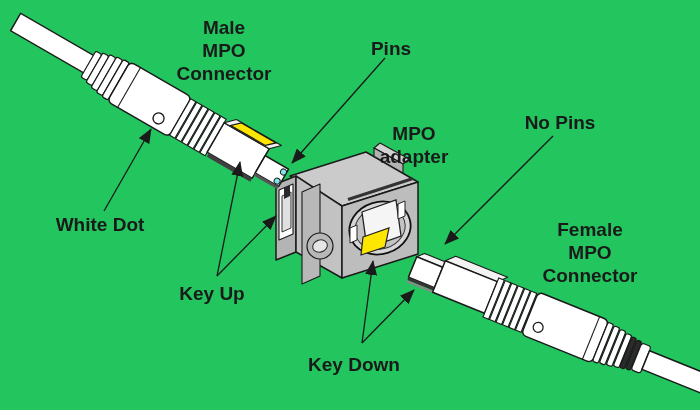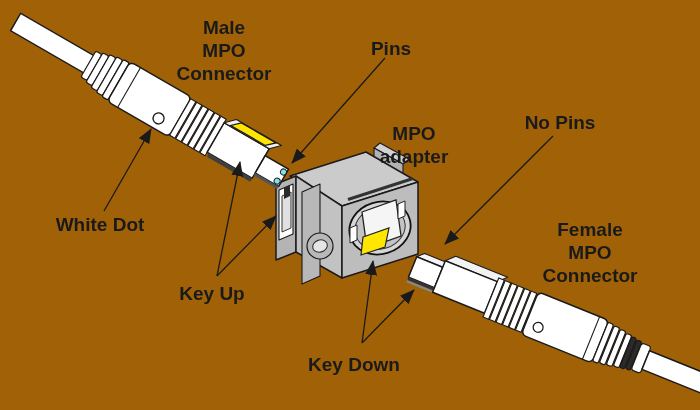--- a/index.html
+++ b/index.html
@@ -1,16 +1,16 @@
 <!DOCTYPE html>
 <html><head>
 <meta charset="utf-8">
 <style>
   html,body{margin:0;padding:0;background:#ffffff;}
-  .stage{position:relative;width:700px;height:410px;background:#a16207;overflow:hidden;}
+  .stage{position:relative;width:700px;height:410px;background:#22c55e;overflow:hidden;}
   svg{display:block;}
   .lbl{font:700 19px "Liberation Sans", sans-serif;fill:#1a1a1a;}
   .outline{stroke:#1a1a1a;stroke-width:1.5;stroke-linejoin:round;}
   .thin{stroke:#1a1a1a;stroke-width:1.1;stroke-linejoin:round;}
   .leader{stroke:#1a1a1a;stroke-width:1.3;fill:none;}
 </style>
 </head>
 <body>
 
 <div class="stage">

